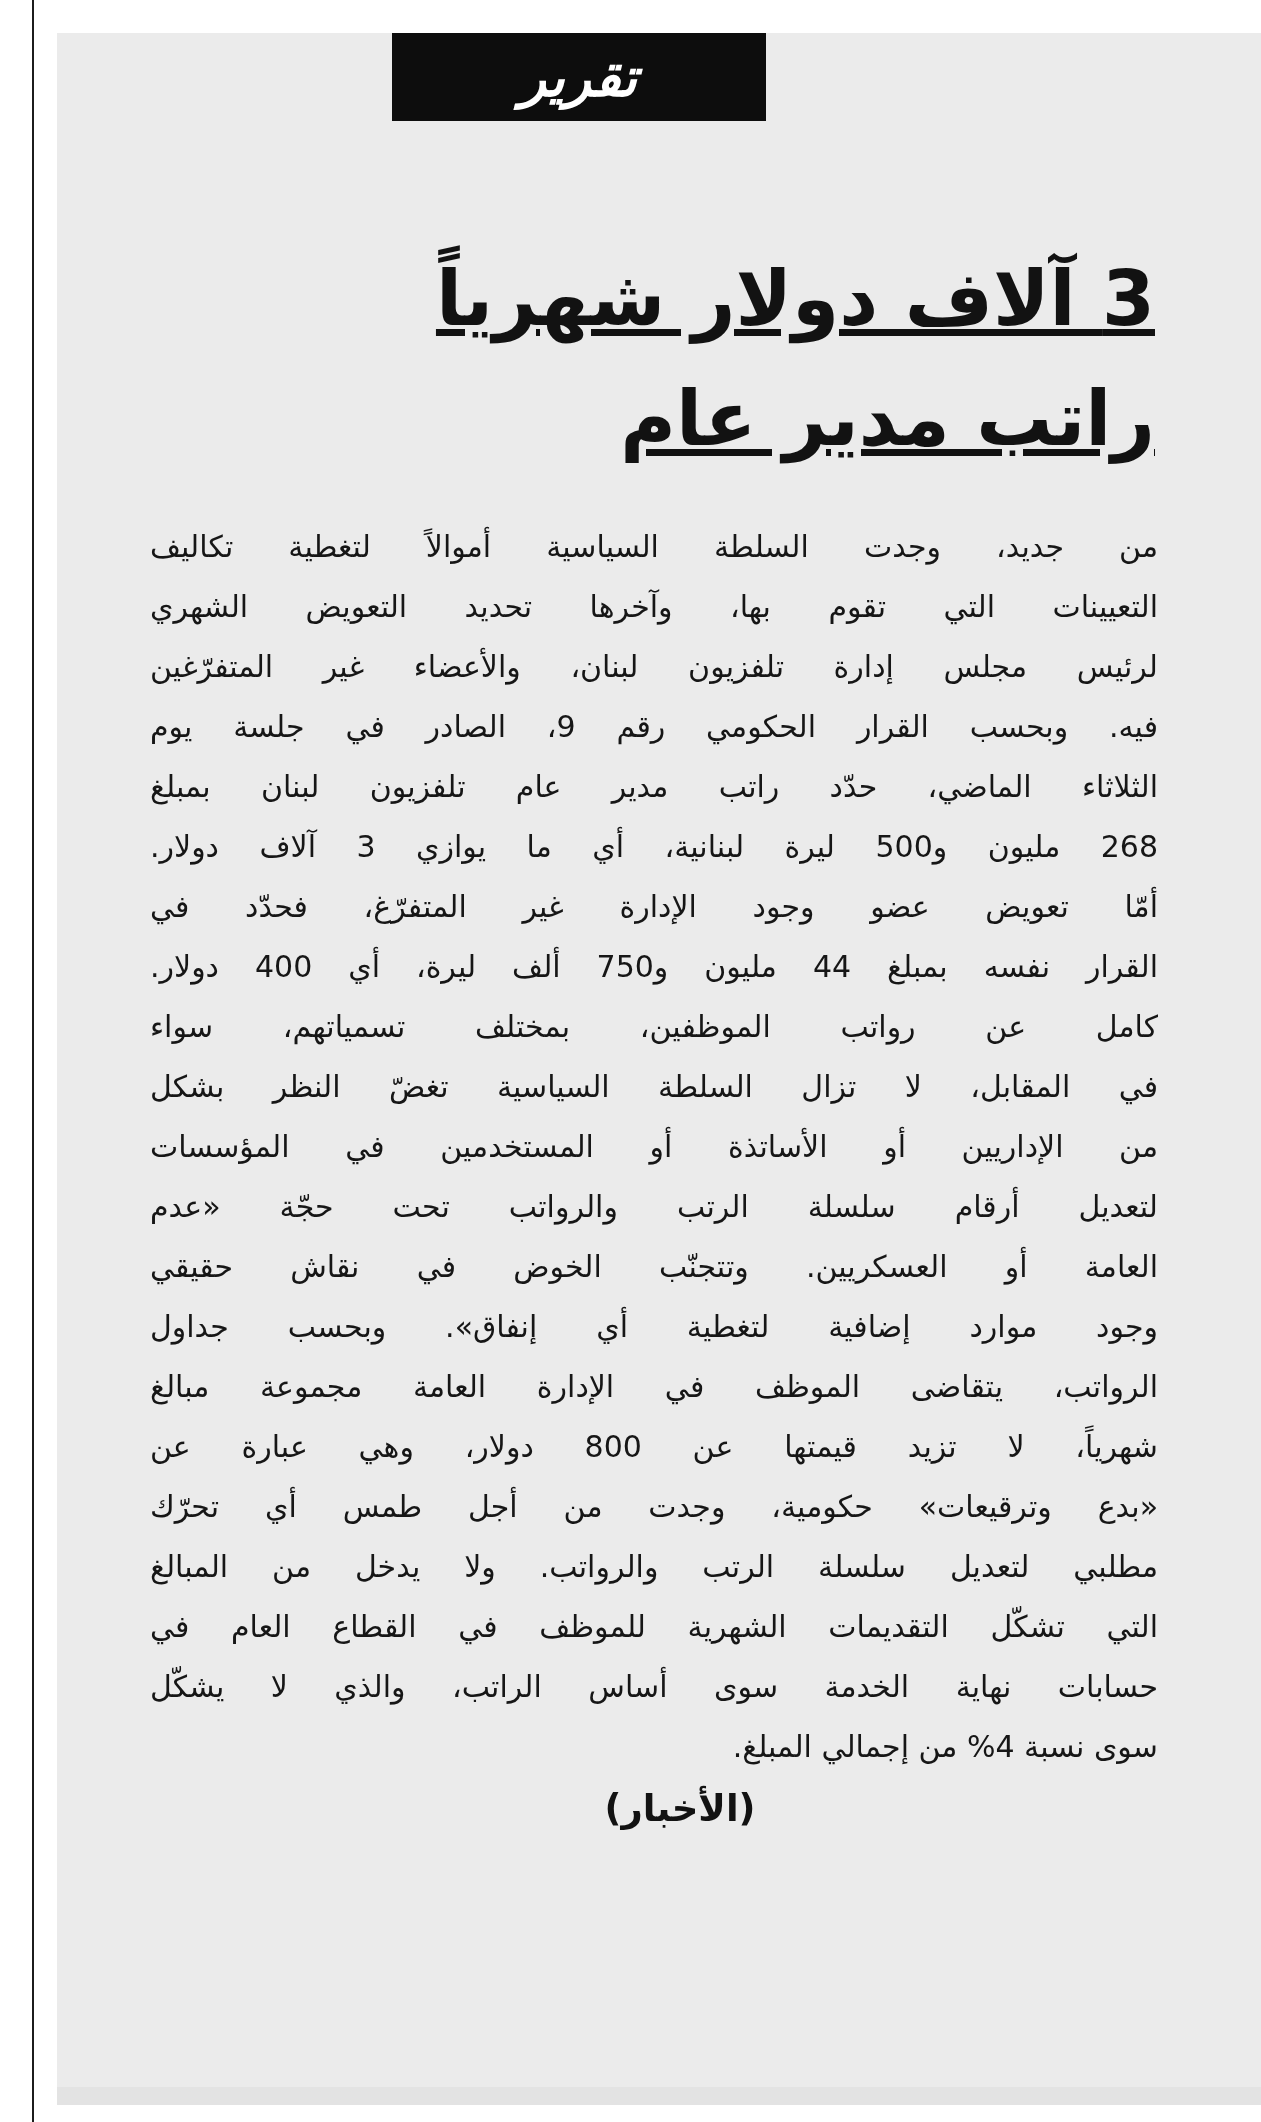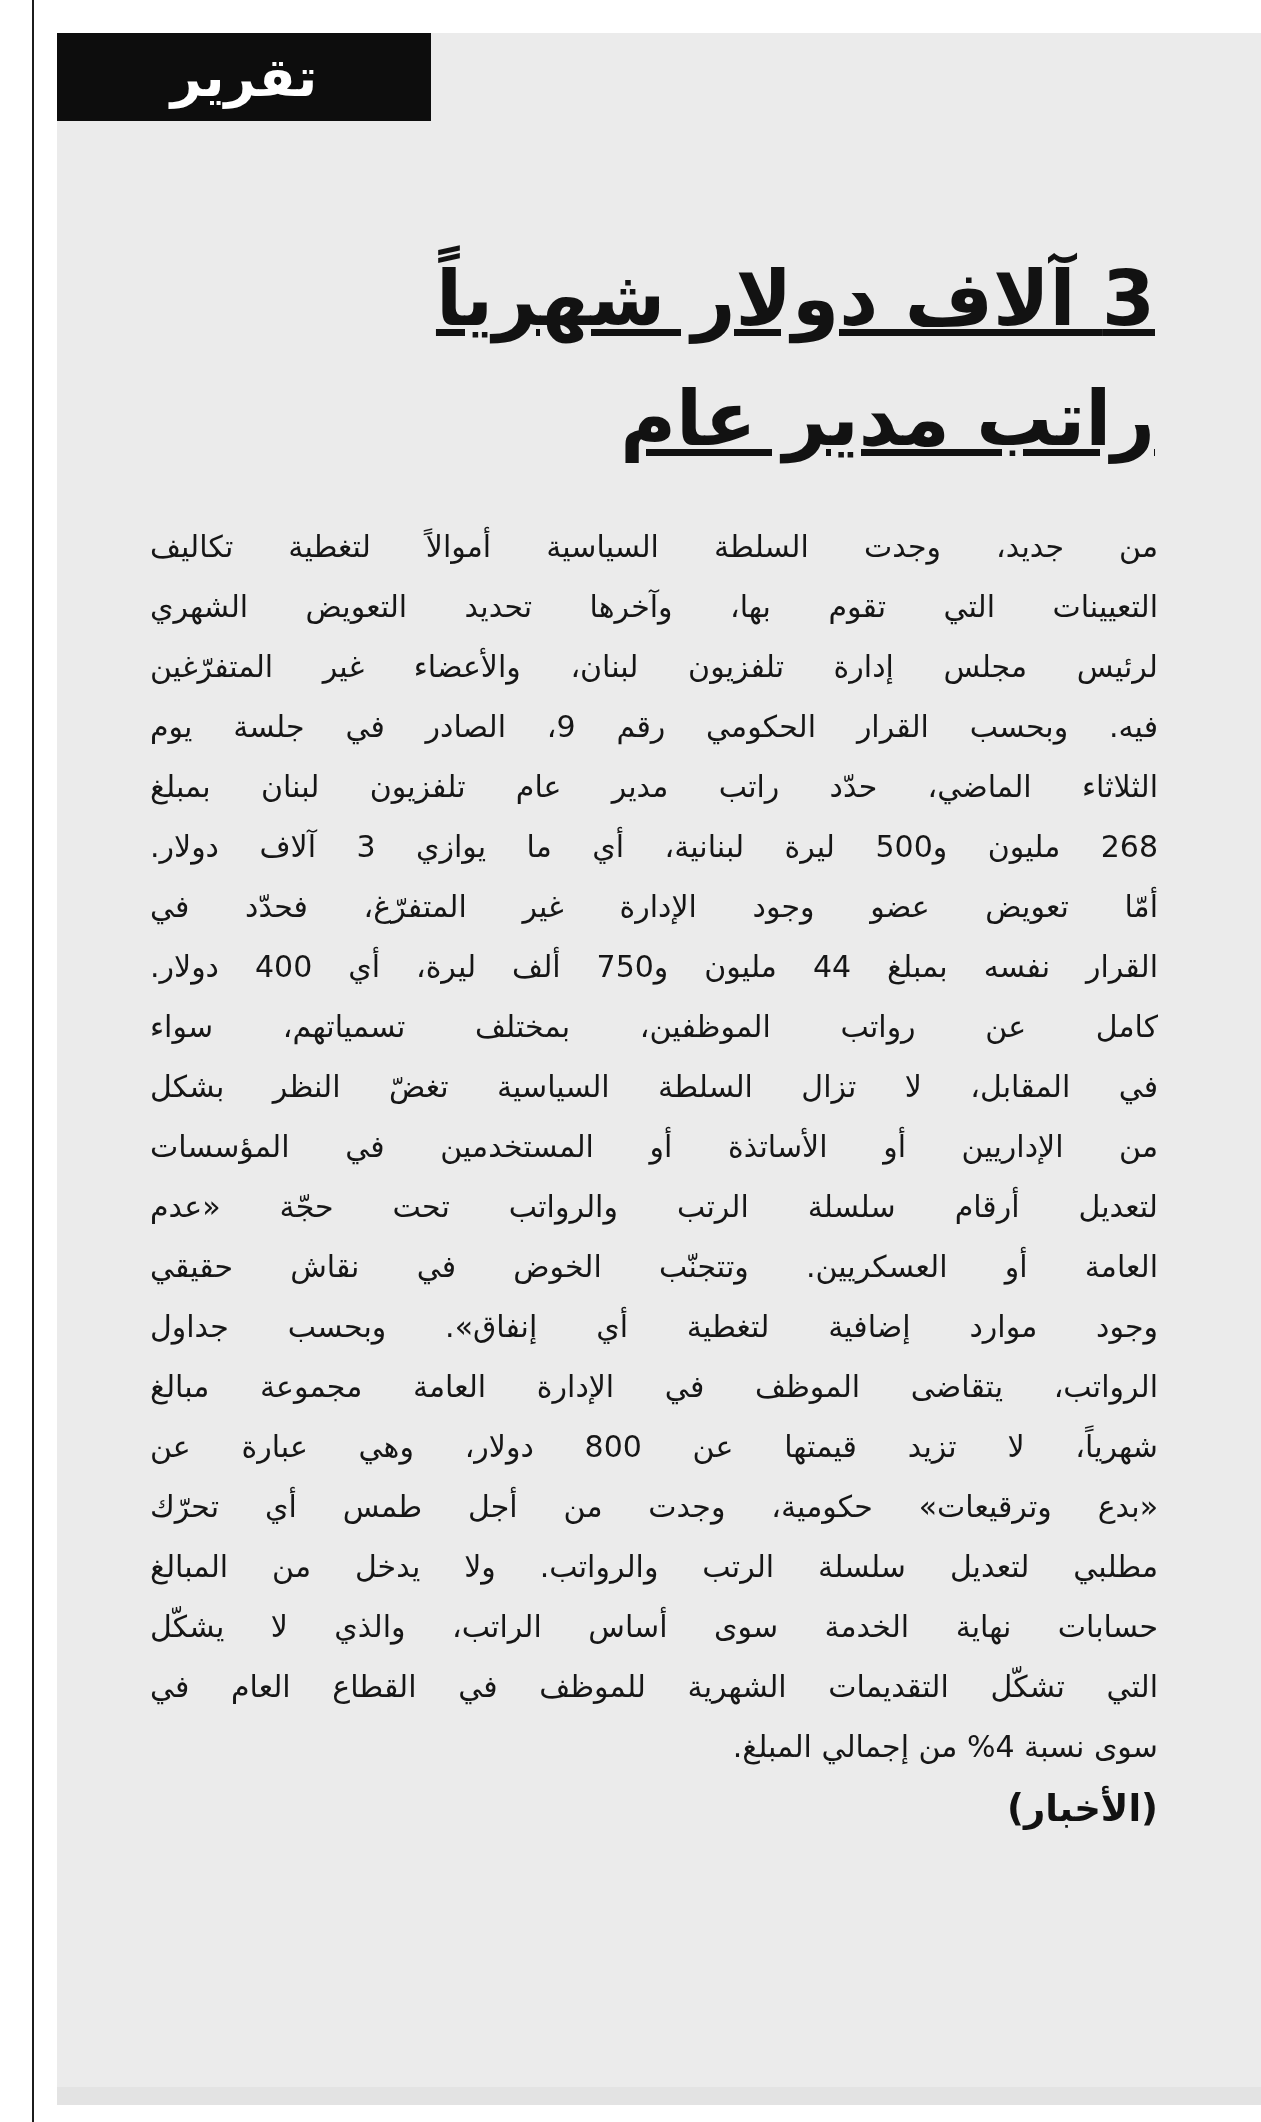--- a/index.html
+++ b/index.html
@@ -20,22 +20,23 @@
     left:57px;top:33px;
     width:1204px;height:2072px;
     background:#ebebeb;
     border-bottom:18px solid #e3e3e3;
     box-sizing:border-box;
     direction:rtl;
   }
   .badge-row{
     height:88px;
     display:flex;
-    justify-content:flex-end; 
+    justify-content:center; 
     padding-right:161px;
+    font-style:italic;
   }
   .badge{
     width:374px;height:88px;
     background:#0d0d0d;
     color:#ffffff;
     font-size:54px;
     font-weight:bold;
     display:flex;
     align-items:center;
     justify-content:center;
@@ -65,21 +66,21 @@
     text-justify:inter-word;
     white-space:normal;
     overflow:hidden;
   }
   .body-line.last{
     text-align-last:right;
     -moz-text-align-last:right;
   }
   .source{
     margin:4px 103px 0 93px;
-    text-align:right;
+    text-align:center;
     font-size:37px;
     font-weight:bold;
     color:#121212;
     line-height:56px;
     padding-left:52px;
   }
 </style>
 </head>
 <body>
 
@@ -108,20 +109,20 @@
     <div class="body-line">كامل عن رواتب الموظفين، بمختلف تسمياتهم، سواء</div>
     <div class="body-line">في المقابل، لا تزال السلطة السياسية تغضّ النظر بشكل</div>
     <div class="body-line">من الإداريين أو الأساتذة أو المستخدمين في المؤسسات</div>
     <div class="body-line">لتعديل أرقام سلسلة الرتب والرواتب تحت حجّة «عدم</div>
     <div class="body-line">العامة أو العسكريين. وتتجنّب الخوض في نقاش حقيقي</div>
     <div class="body-line">وجود موارد إضافية لتغطية أي إنفاق». وبحسب جداول</div>
     <div class="body-line">الرواتب، يتقاضى الموظف في الإدارة العامة مجموعة مبالغ</div>
     <div class="body-line">شهرياً، لا تزيد قيمتها عن 800 دولار، وهي عبارة عن</div>
     <div class="body-line">«بدع وترقيعات» حكومية، وجدت من أجل طمس أي تحرّك</div>
     <div class="body-line">مطلبي لتعديل سلسلة الرتب والرواتب. ولا يدخل من المبالغ</div>
+    <div class="body-line">التي تشكّل التقديمات الشهرية للموظف في القطاع العام في</div>
     <div class="body-line">حسابات نهاية الخدمة سوى أساس الراتب، والذي لا يشكّل</div>
-    <div class="body-line">التي تشكّل التقديمات الشهرية للموظف في القطاع العام في</div>
     <div class="body-line last">سوى نسبة 4% من إجمالي المبلغ.</div>
   </div>
 
   <div class="source">(الأخبار)</div>
 
 </div>
 
 </body></html>

